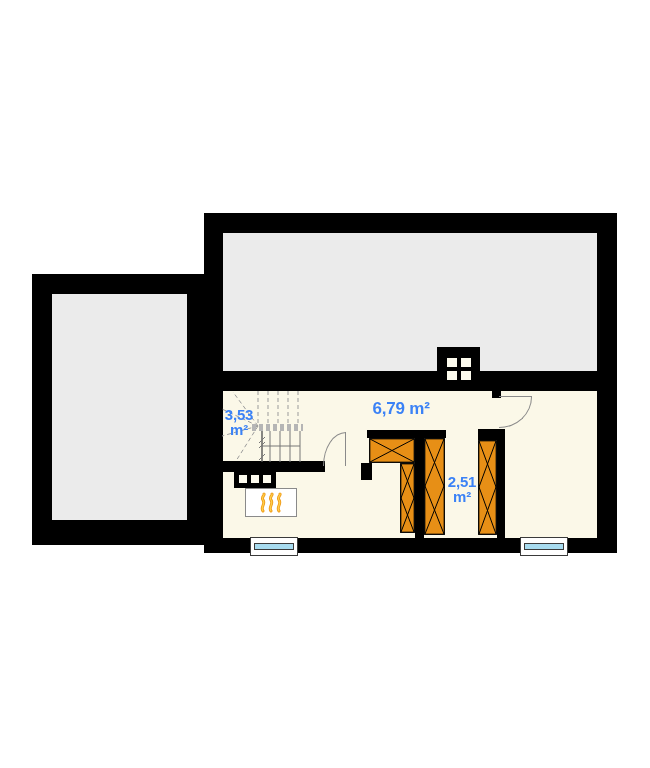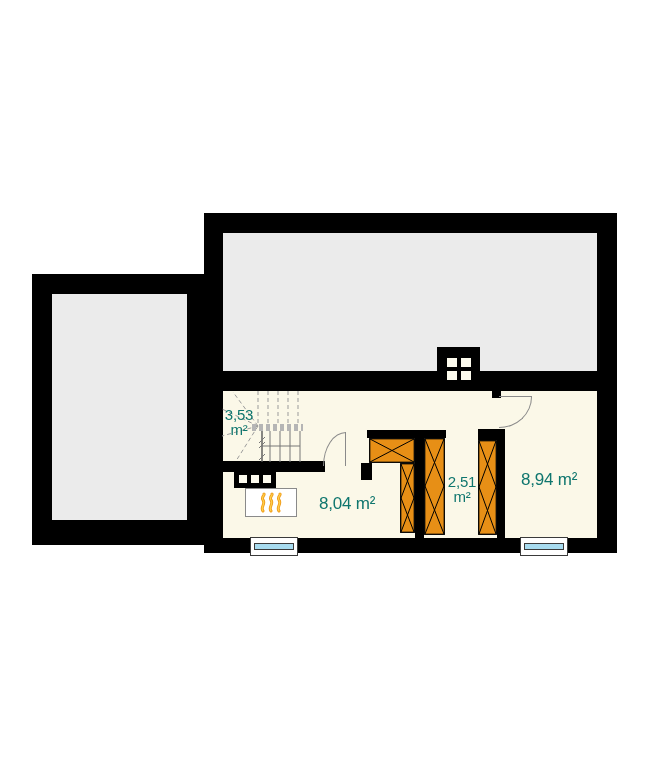--- a/index.html
+++ b/index.html
@@ -10,21 +10,21 @@
   .fill-cream{background:var(--floor-cream,#fbf8e8);}
   .wall{background:var(--wall,#000);}
   .flue{background:#fdfbee;position:absolute;}
   .win-outer{background:#ffffff;border:1px solid #3a3a3a;box-sizing:border-box;}
   .win-pane{background:var(--glass,#a8dcf0);border:1px solid #3a3a3a;box-sizing:border-box;position:absolute;}
   .door-arc{border:0 solid var(--symbol-line,#8a8a8a);box-sizing:border-box;background:transparent;}
   .arc-tl{border-left-width:1px;border-top-width:1px;border-top-left-radius:100% 100%;}
   .arc-br{border-right-width:1px;border-bottom-width:1px;border-bottom-right-radius:100% 100%;}
   .leaf{background:var(--symbol-line,#8a8a8a);}
   .fireplace{background:#ffffff;border:1px solid #8a8a8a;box-sizing:border-box;display:flex;align-items:center;justify-content:center;}
-  .label{color:#0f766e;font-weight:normal;font-size:17px;letter-spacing:-0.2px;text-align:center;line-height:17px;white-space:nowrap;}
+  .label{color:#3b82f6;font-weight:bold;font-size:17px;letter-spacing:-0.2px;text-align:center;line-height:17px;white-space:nowrap;}
   .label.small{font-size:15px;line-height:15px;}
   .wd rect{fill:var(--wardrobe,#e78f16);stroke:#000;stroke-width:1.3;}
   .wd line{stroke:#000;stroke-width:1;}
   .st-dash{stroke:#9b9b9b;stroke-width:1;stroke-dasharray:4 3;fill:none;}
   .st-band{stroke:#b5b5b5;stroke-width:7;stroke-dasharray:4 3;fill:none;}
   .st-solid{stroke:#777;stroke-width:1;fill:none;}
   .st-dark{stroke:#555;stroke-width:1.4;fill:none;}
   .flame-core{stroke:var(--flame,#f09d1c);stroke-width:3;fill:none;stroke-linecap:round;}
   .flame-hi{stroke:#ffd34d;stroke-width:1.1;fill:none;stroke-linecap:round;}
 </style>
@@ -140,20 +140,19 @@
     <div class="win-pane" style="left:3px;top:5px;width:40px;height:7px"></div>
   </div>
   <div class="abs win-outer" style="left:520px;top:537px;width:48px;height:19px">
     <div class="win-pane" style="left:3px;top:5px;width:40px;height:7px"></div>
   </div>
 
   <div class="abs label small" style="left:220px;top:407px;width:38px">
     <div>3,53</div>
     <div>m²</div>
   </div>
-  <div class="abs label" style="left:287px;top:495px;width:120px">8,04 m²</div>
+  <div class="abs label" style="left:341px;top:400px;width:120px">6,79 m²</div>
   <div class="abs label small" style="left:443px;top:474px;width:38px">
     <div>2,51</div>
     <div>m²</div>
   </div>
-  <div class="abs label" style="left:489px;top:471px;width:120px">8,94 m²</div>
 
 </div>
 
 </body></html>

